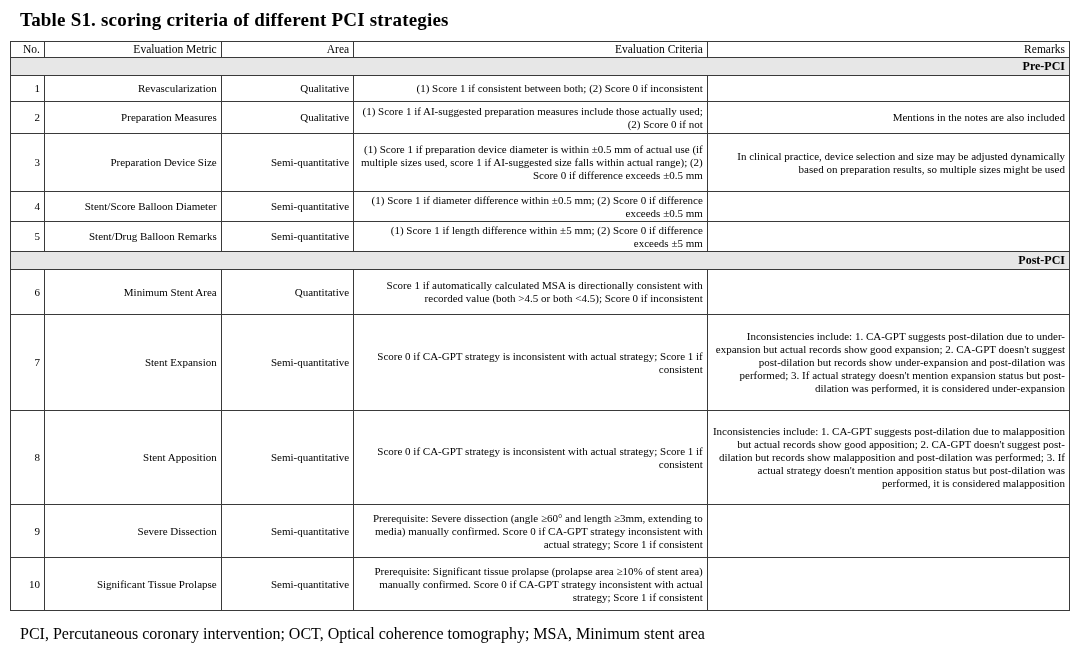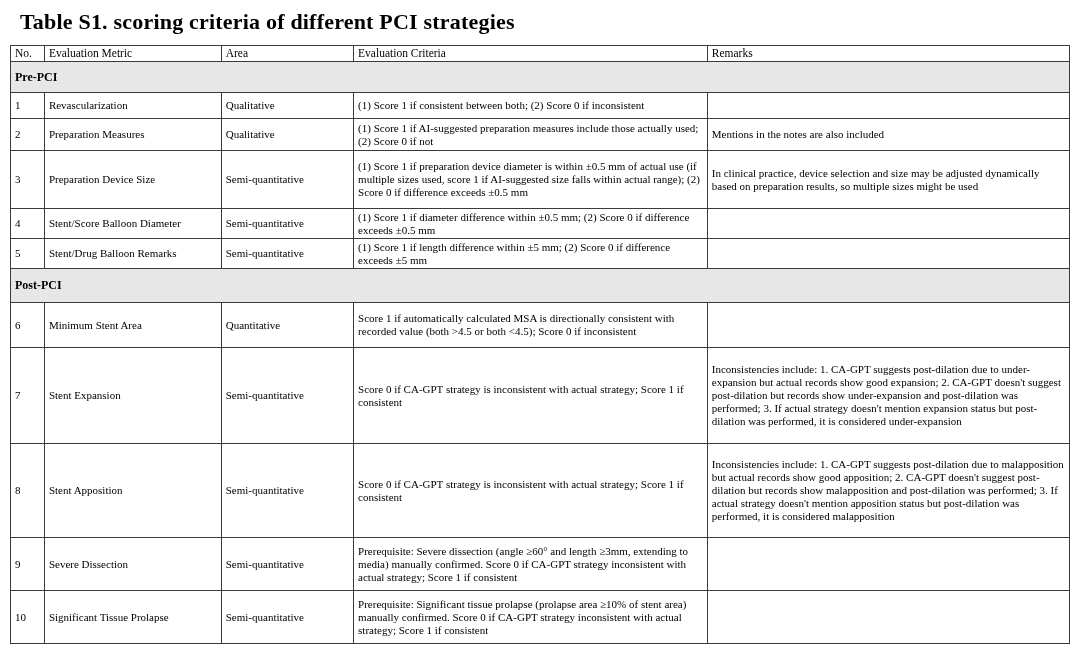--- a/index.html
+++ b/index.html
@@ -8,34 +8,34 @@
     background: #ffffff;
     width: 1080px;
     height: 656px;
     overflow: hidden;
     font-family: "Liberation Serif", serif;
     color: #000000;
   }
   .page { width: 1080px; height: 656px; position: relative; }
   .doc-title {
     font-weight: bold;
-    font-size: 22px;
+    font-size: 19px;
     margin: 9px 0 0 20px;
     letter-spacing: 0.2px;
   }
   table.scoring {
     border-collapse: collapse;
     table-layout: fixed;
     width: 1060px;
     margin: 10px 0 0 10px;
     border: 1px solid #3a3a3a;
   }
   table.scoring th, table.scoring td {
     border: 1px solid #3a3a3a;
-    text-align: left;
+    text-align: right;
     vertical-align: middle;
     font-size: 11px;
     line-height: 13px;
     padding: 1px 4px;
     overflow: hidden;
   }
   table.scoring th {
     font-weight: normal;
     font-size: 11.5px;
   }
@@ -68,21 +68,21 @@
     <thead>
       <tr style="height:16px">
         <th>No.</th>
         <th>Evaluation Metric</th>
         <th>Area</th>
         <th>Evaluation Criteria</th>
         <th>Remarks</th>
       </tr>
     </thead>
     <tbody>
-      <tr class="section-row" style="height:31px">
+      <tr class="section-row" style="height:18px">
         <td colspan="5">Pre-PCI</td>
       </tr>
 
       <tr style="height:26px">
         <td>1</td>
         <td>Revascularization</td>
         <td>Qualitative</td>
         <td>(1) Score 1 if consistent between both; (2) Score 0 if inconsistent</td>
         <td></td>
       </tr>
@@ -112,21 +112,21 @@
       </tr>
 
       <tr style="height:30px">
         <td>5</td>
         <td>Stent/Drug Balloon Remarks</td>
         <td>Semi-quantitative</td>
         <td>(1) Score 1 if length difference within ±5 mm; (2) Score 0 if difference exceeds ±5 mm</td>
         <td></td>
       </tr>
 
-      <tr class="section-row" style="height:34px">
+      <tr class="section-row" style="height:18px">
         <td colspan="5">Post-PCI</td>
       </tr>
 
       <tr style="height:45px">
         <td>6</td>
         <td>Minimum Stent Area</td>
         <td>Quantitative</td>
         <td>Score 1 if automatically calculated MSA is directionally consistent with recorded value (both &gt;4.5 or both &lt;4.5); Score 0 if inconsistent</td>
         <td></td>
       </tr>
@@ -158,14 +158,15 @@
       <tr style="height:53px">
         <td>10</td>
         <td>Significant Tissue Prolapse</td>
         <td>Semi-quantitative</td>
         <td>Prerequisite: Significant tissue prolapse (prolapse area ≥10% of stent area) manually confirmed. Score 0 if CA-GPT strategy inconsistent with actual strategy; Score 1 if consistent</td>
         <td></td>
       </tr>
     </tbody>
   </table>
 
+  <div class="footnote">PCI, Percutaneous coronary intervention; OCT, Optical coherence tomography; MSA, Minimum stent area</div>
 
 </div>
 
 </body></html>

